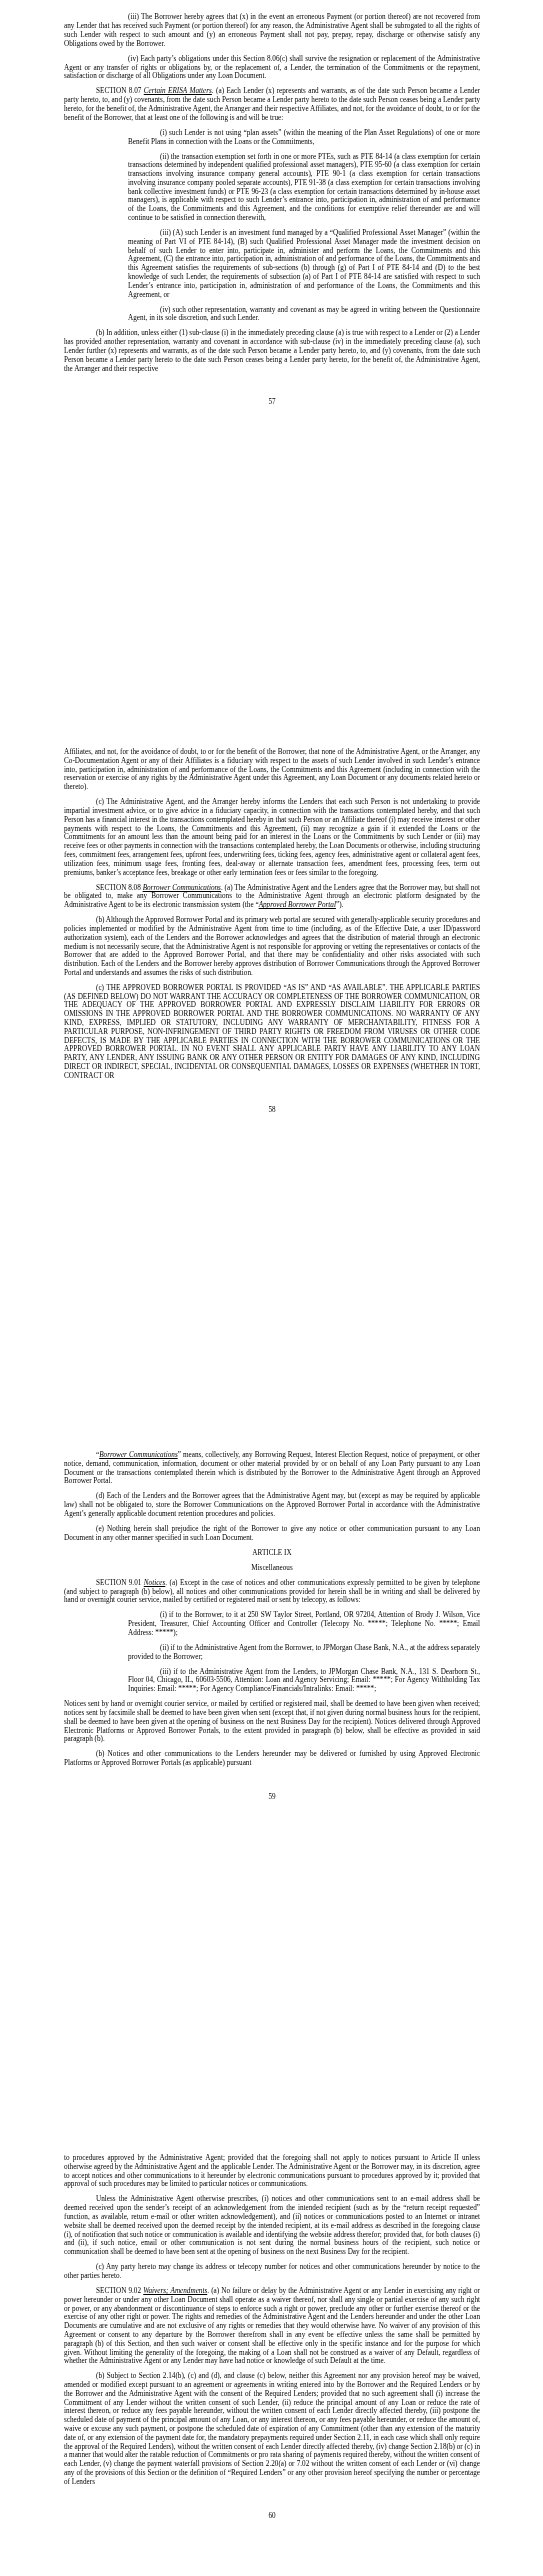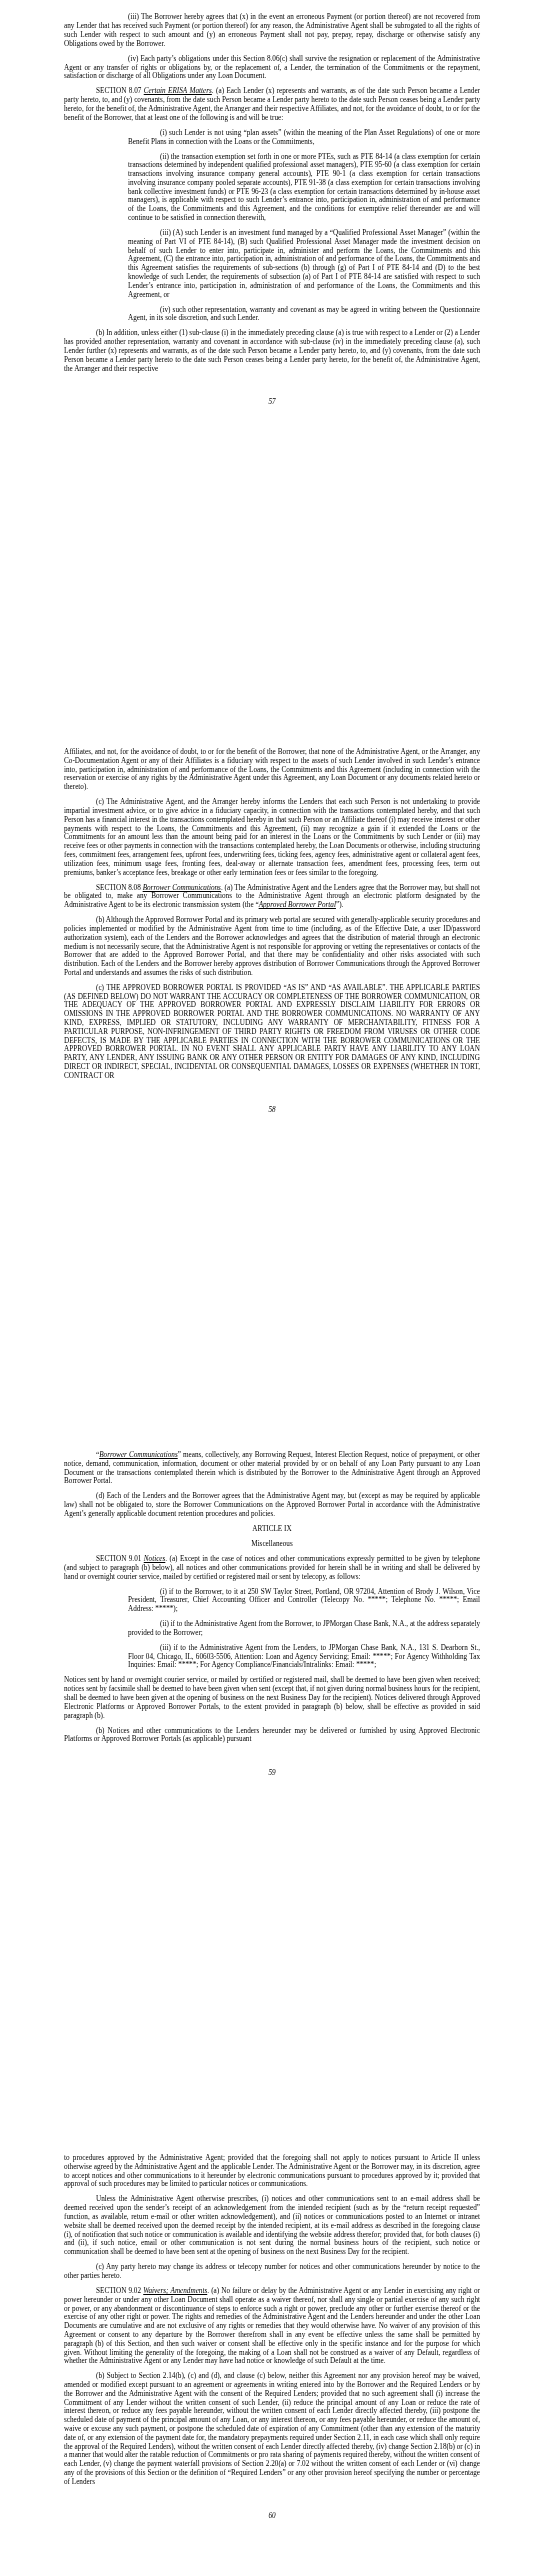--- a/index.html
+++ b/index.html
@@ -29,21 +29,20 @@
   .blk.center { text-align: center; text-indent: 0; }
   .u { text-decoration: underline; font-style: italic; }
   .i { }
   .pagenum {
     font-family: "Liberation Serif", "DejaVu Serif", serif;
     font-size: 7.2px;
     line-height: 8.8px;
     color: #000000;
     text-align: center;
     margin-top: 25px;
-    font-style: italic;
   }
 </style>
 </head>
 <body>
 
 <main>
     <section class="page first">
       <div class="content">
         <div class="blk para2"><span class="">(iii) The Borrower hereby agrees that (x) in the event an erroneous Payment (or portion thereof) are not recovered from any Lender that has received such Payment (or portion thereof) for any reason, the Administrative Agent shall be subrogated to all the rights of such Lender with respect to such amount and (y) an erroneous Payment shall not pay, prepay, repay, discharge or otherwise satisfy any Obligations owed by the Borrower.</span></div>
         <div class="blk para2"><span class="">(iv) Each party’s obligations under this Section 8.06(c) shall survive the resignation or replacement of the Administrative Agent or any transfer of rights or obligations by, or the replacement of, a Lender, the termination of the Commitments or the repayment, satisfaction or discharge of all Obligations under any Loan Document.</span></div>
@@ -63,20 +62,21 @@
         <div class="blk para"><span class="">SECTION 8.08 </span><span class="u ">Borrower Communications</span><span class="">. (a) The Administrative Agent and the Lenders agree that the Borrower may, but shall not be obligated to, make any Borrower Communications to the Administrative Agent through an electronic platform designated by the Administrative Agent to be its electronic transmission system (the “</span><span class="u ">Approved Borrower Portal</span><span class="">”).</span></div>
         <div class="blk para"><span class="">(b) Although the Approved Borrower Portal and its primary web portal are secured with generally-applicable security procedures and policies implemented or modified by the Administrative Agent from time to time (including, as of the Effective Date, a user ID/password authorization system), each of the Lenders and the Borrower acknowledges and agrees that the distribution of material through an electronic medium is not necessarily secure, that the Administrative Agent is not responsible for approving or vetting the representatives or contacts of the Borrower that are added to the Approved Borrower Portal, and that there may be confidentiality and other risks associated with such distribution. Each of the Lenders and the Borrower hereby approves distribution of Borrower Communications through the Approved Borrower Portal and understands and assumes the risks of such distribution.</span></div>
         <div class="blk para"><span class="">(c) THE APPROVED BORROWER PORTAL IS PROVIDED “AS IS” AND “AS AVAILABLE”. THE APPLICABLE PARTIES (AS DEFINED BELOW) DO NOT WARRANT THE ACCURACY OR COMPLETENESS OF THE BORROWER COMMUNICATION, OR THE ADEQUACY OF THE APPROVED BORROWER PORTAL AND EXPRESSLY DISCLAIM LIABILITY FOR ERRORS OR OMISSIONS IN THE APPROVED BORROWER PORTAL AND THE BORROWER COMMUNICATIONS. NO WARRANTY OF ANY KIND, EXPRESS, IMPLIED OR STATUTORY, INCLUDING ANY WARRANTY OF MERCHANTABILITY, FITNESS FOR A PARTICULAR PURPOSE, NON-INFRINGEMENT OF THIRD PARTY RIGHTS OR FREEDOM FROM VIRUSES OR OTHER CODE DEFECTS, IS MADE BY THE APPLICABLE PARTIES IN CONNECTION WITH THE BORROWER COMMUNICATIONS OR THE APPROVED BORROWER PORTAL. IN NO EVENT SHALL ANY APPLICABLE PARTY HAVE ANY LIABILITY TO ANY LOAN PARTY, ANY LENDER, ANY ISSUING BANK OR ANY OTHER PERSON OR ENTITY FOR DAMAGES OF ANY KIND, INCLUDING DIRECT OR INDIRECT, SPECIAL, INCIDENTAL OR CONSEQUENTIAL DAMAGES, LOSSES OR EXPENSES (WHETHER IN TORT, CONTRACT OR</span></div>
         <div class="pagenum">58</div>
       </div>
     </section>
     <section class="page">
       <div class="content">
         <div class="blk para"><span class="">“</span><span class="u ">Borrower Communications</span><span class="">” means, collectively, any Borrowing Request, Interest Election Request, notice of prepayment, or other notice, demand, communication, information, document or other material provided by or on behalf of any Loan Party pursuant to any Loan Document or the transactions contemplated therein which is distributed by the Borrower to the Administrative Agent through an Approved Borrower Portal.</span></div>
         <div class="blk para"><span class="">(d) Each of the Lenders and the Borrower agrees that the Administrative Agent may, but (except as may be required by applicable law) shall not be obligated to, store the Borrower Communications on the Approved Borrower Portal in accordance with the Administrative Agent’s generally applicable document retention procedures and policies.</span></div>
+        <div class="blk para"><span class="">(e) Nothing herein shall prejudice the right of the Borrower to give any notice or other communication pursuant to any Loan Document in any other manner specified in such Loan Document.</span></div>
         <div class="blk center"><span class="">ARTICLE IX</span></div>
         <div class="blk center"><span class="">Miscellaneous</span></div>
         <div class="blk para"><span class="">SECTION 9.01 </span><span class="u ">Notices</span><span class="">. (a) Except in the case of notices and other communications expressly permitted to be given by telephone (and subject to paragraph (b) below), all notices and other communications provided for herein shall be in writing and shall be delivered by hand or overnight courier service, mailed by certified or registered mail or sent by telecopy, as follows:</span></div>
         <div class="blk clause2"><span class="">(i) if to the Borrower, to it at 250 SW Taylor Street, Portland, OR 97204, Attention of Brody J. Wilson, Vice President, Treasurer, Chief Accounting Officer and Controller (Telecopy No. *****; Telephone No. *****; Email Address: *****);</span></div>
         <div class="blk clause2"><span class="">(ii) if to the Administrative Agent from the Borrower, to JPMorgan Chase Bank, N.A., at the address separately provided to the Borrower;</span></div>
         <div class="blk clause2"><span class="">(iii) if to the Administrative Agent from the Lenders, to JPMorgan Chase Bank, N.A., 131 S. Dearborn St., Floor 04, Chicago, IL, 60603-5506, Attention: Loan and Agency Servicing; Email: *****; For Agency Withholding Tax Inquiries: Email: *****; For Agency Compliance/Financials/Intralinks: Email: *****;</span></div>
         <div class="blk flush"><span class="">Notices sent by hand or overnight courier service, or mailed by certified or registered mail, shall be deemed to have been given when received; notices sent by facsimile shall be deemed to have been given when sent (except that, if not given during normal business hours for the recipient, shall be deemed to have been given at the opening of business on the next Business Day for the recipient). Notices delivered through Approved Electronic Platforms or Approved Borrower Portals, to the extent provided in paragraph (b) below, shall be effective as provided in said paragraph (b).</span></div>
         <div class="blk para"><span class="">(b) Notices and other communications to the Lenders hereunder may be delivered or furnished by using Approved Electronic Platforms or Approved Borrower Portals (as applicable) pursuant</span></div>
         <div class="pagenum">59</div>
       </div>

